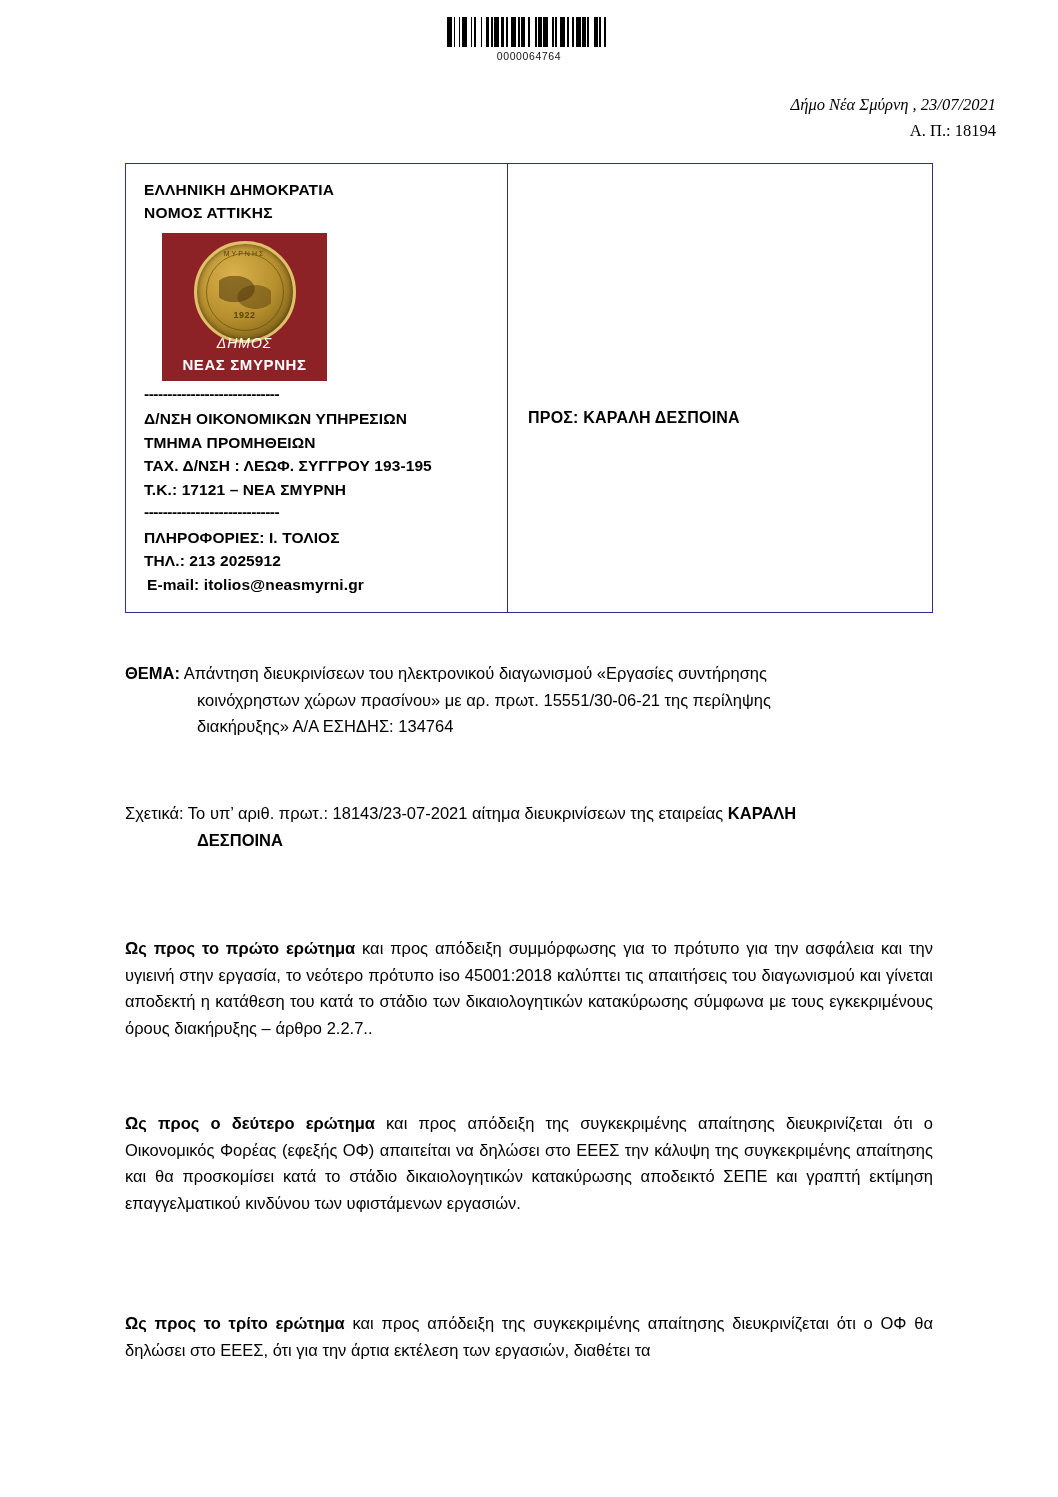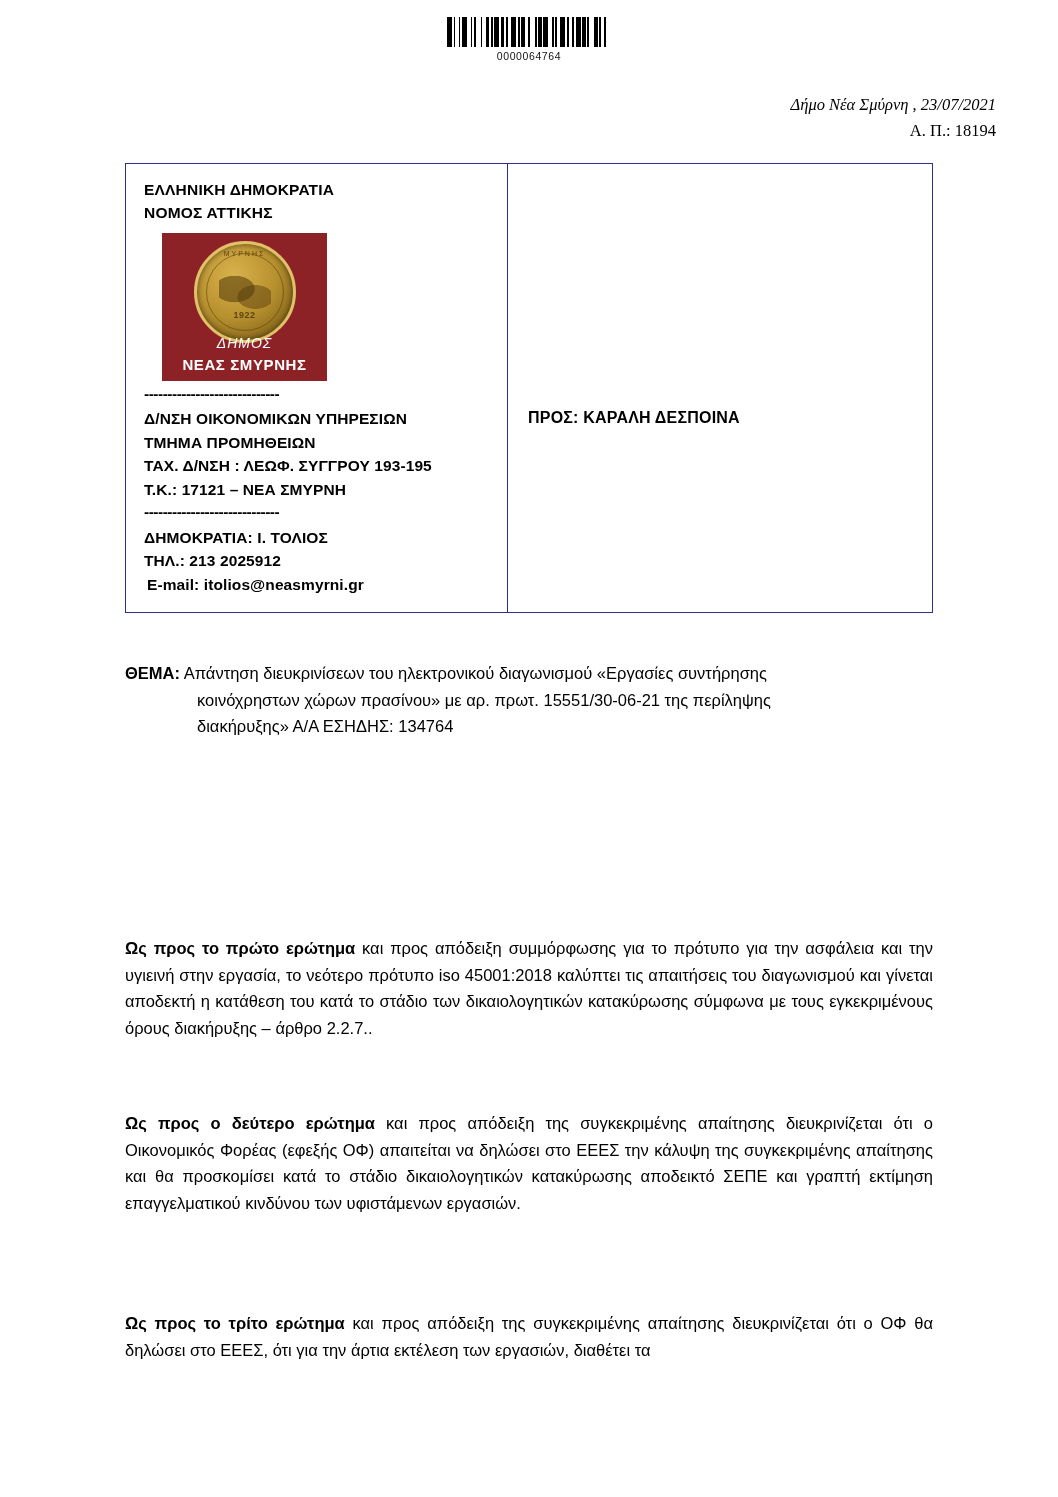--- a/index.html
+++ b/index.html
@@ -268,39 +268,43 @@
         <div class="dimos">ΔΗΜΟΣ</div>
         <div class="neas">ΝΕΑΣ ΣΜΥΡΝΗΣ</div>
       </div>
 
       <div class="dashline">-----------------------------</div>
       <div class="addr-line">Δ/ΝΣΗ ΟΙΚΟΝΟΜΙΚΩΝ ΥΠΗΡΕΣΙΩΝ</div>
       <div class="addr-line">ΤΜΗΜΑ ΠΡΟΜΗΘΕΙΩΝ</div>
       <div class="addr-line">ΤΑΧ. Δ/ΝΣΗ : ΛΕΩΦ. ΣΥΓΓΡΟΥ 193-195</div>
       <div class="addr-line">Τ.Κ.: 17121 – ΝΕΑ ΣΜΥΡΝΗ</div>
       <div class="dashline">-----------------------------</div>
-      <div class="addr-line">ΔΗΜΟΚΡΑΤΙΑ: Ι. ΤΟΛΙΟΣ</div>
+      <div class="addr-line">ΠΛΗΡΟΦΟΡΙΕΣ: Ι. ΤΟΛΙΟΣ</div>
       <div class="addr-line">ΤΗΛ.: 213 2025912</div>
       <div class="addr-line small-indent">E-mail: itolios@neasmyrni.gr</div>
     </div>
 
     <div class="header-right">
       <div class="pros">ΠΡΟΣ: ΚΑΡΑΛΗ ΔΕΣΠΟΙΝΑ</div>
     </div>
   </div>
 
   <div class="body-block subject">
     <span class="first-line">
       <b>ΘΕΜΑ:</b>
       <span>Απάντηση  διευκρινίσεων  του  ηλεκτρονικού  διαγωνισμού  «Εργασίες  συντήρησης</span>
     </span>
     <span class="hang">κοινόχρηστων   χώρων   πρασίνου»   με   αρ.   πρωτ.   15551/30-06-21   της   περίληψης</span>
     <span class="hang">διακήρυξης» Α/Α ΕΣΗΔΗΣ: 134764</span>
   </div>
 
+  <div class="body-block relative-ref">
+    <span>Σχετικά: Το υπ’ αριθ. πρωτ.: 18143/23-07-2021 αίτημα διευκρινίσεων της εταιρείας </span><b>ΚΑΡΑΛΗ</b>
+    <span class="ind"><b>ΔΕΣΠΟΙΝΑ</b></span>
+  </div>
 
   <div class="body-block para p1">
     <b>Ως προς το πρώτο  ερώτημα</b><span> και προς  απόδειξη  συμμόρφωσης  για το πρότυπο  για την ασφάλεια  και την υγιεινή  στην εργασία,  το νεότερο πρότυπο iso 45001:2018 καλύπτει τις απαιτήσεις  του  διαγωνισμού  και  γίνεται  αποδεκτή  η  κατάθεση  του  κατά  το  στάδιο  των δικαιολογητικών κατακύρωσης σύμφωνα με τους εγκεκριμένους όρους διακήρυξης – άρθρο 2.2.7..</span>
   </div>
 
   <div class="body-block para p3">
     <b>Ως προς το τρίτο ερώτημα</b><span> και προς απόδειξη της συγκεκριμένης απαίτησης διευκρινίζεται ότι  ο  ΟΦ  θα  δηλώσει  στο  ΕΕΕΣ,  ότι  για  την  άρτια  εκτέλεση  των  εργασιών,  διαθέτει  τα</span>
   </div>
 
   <div class="body-block para p2">

